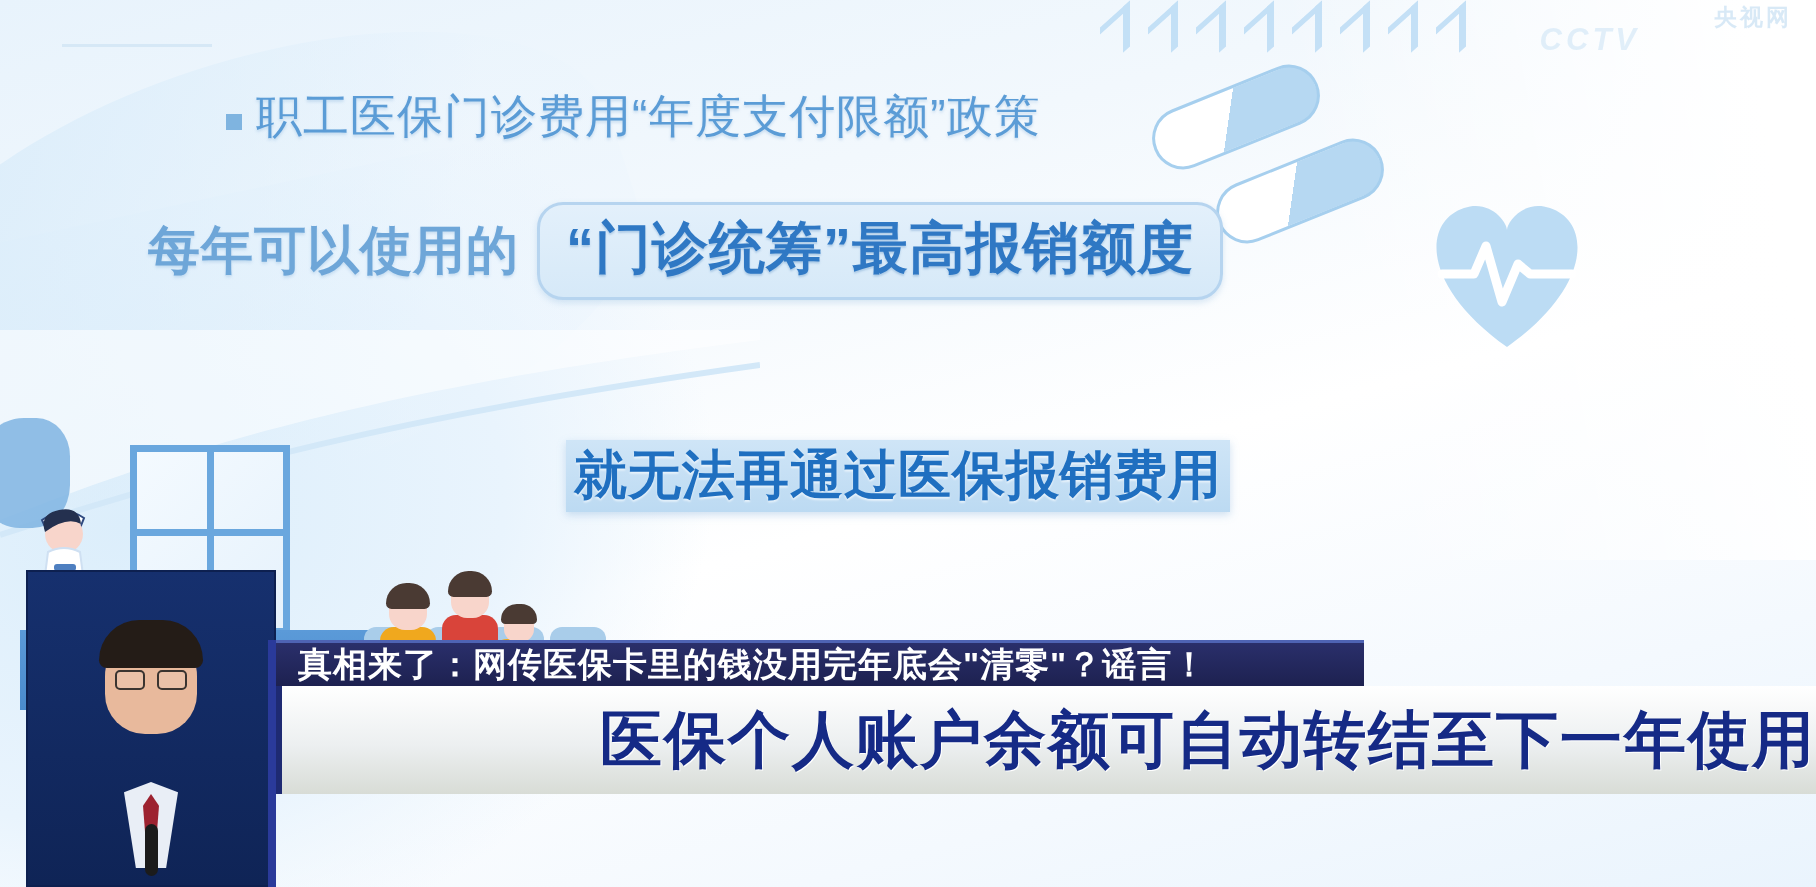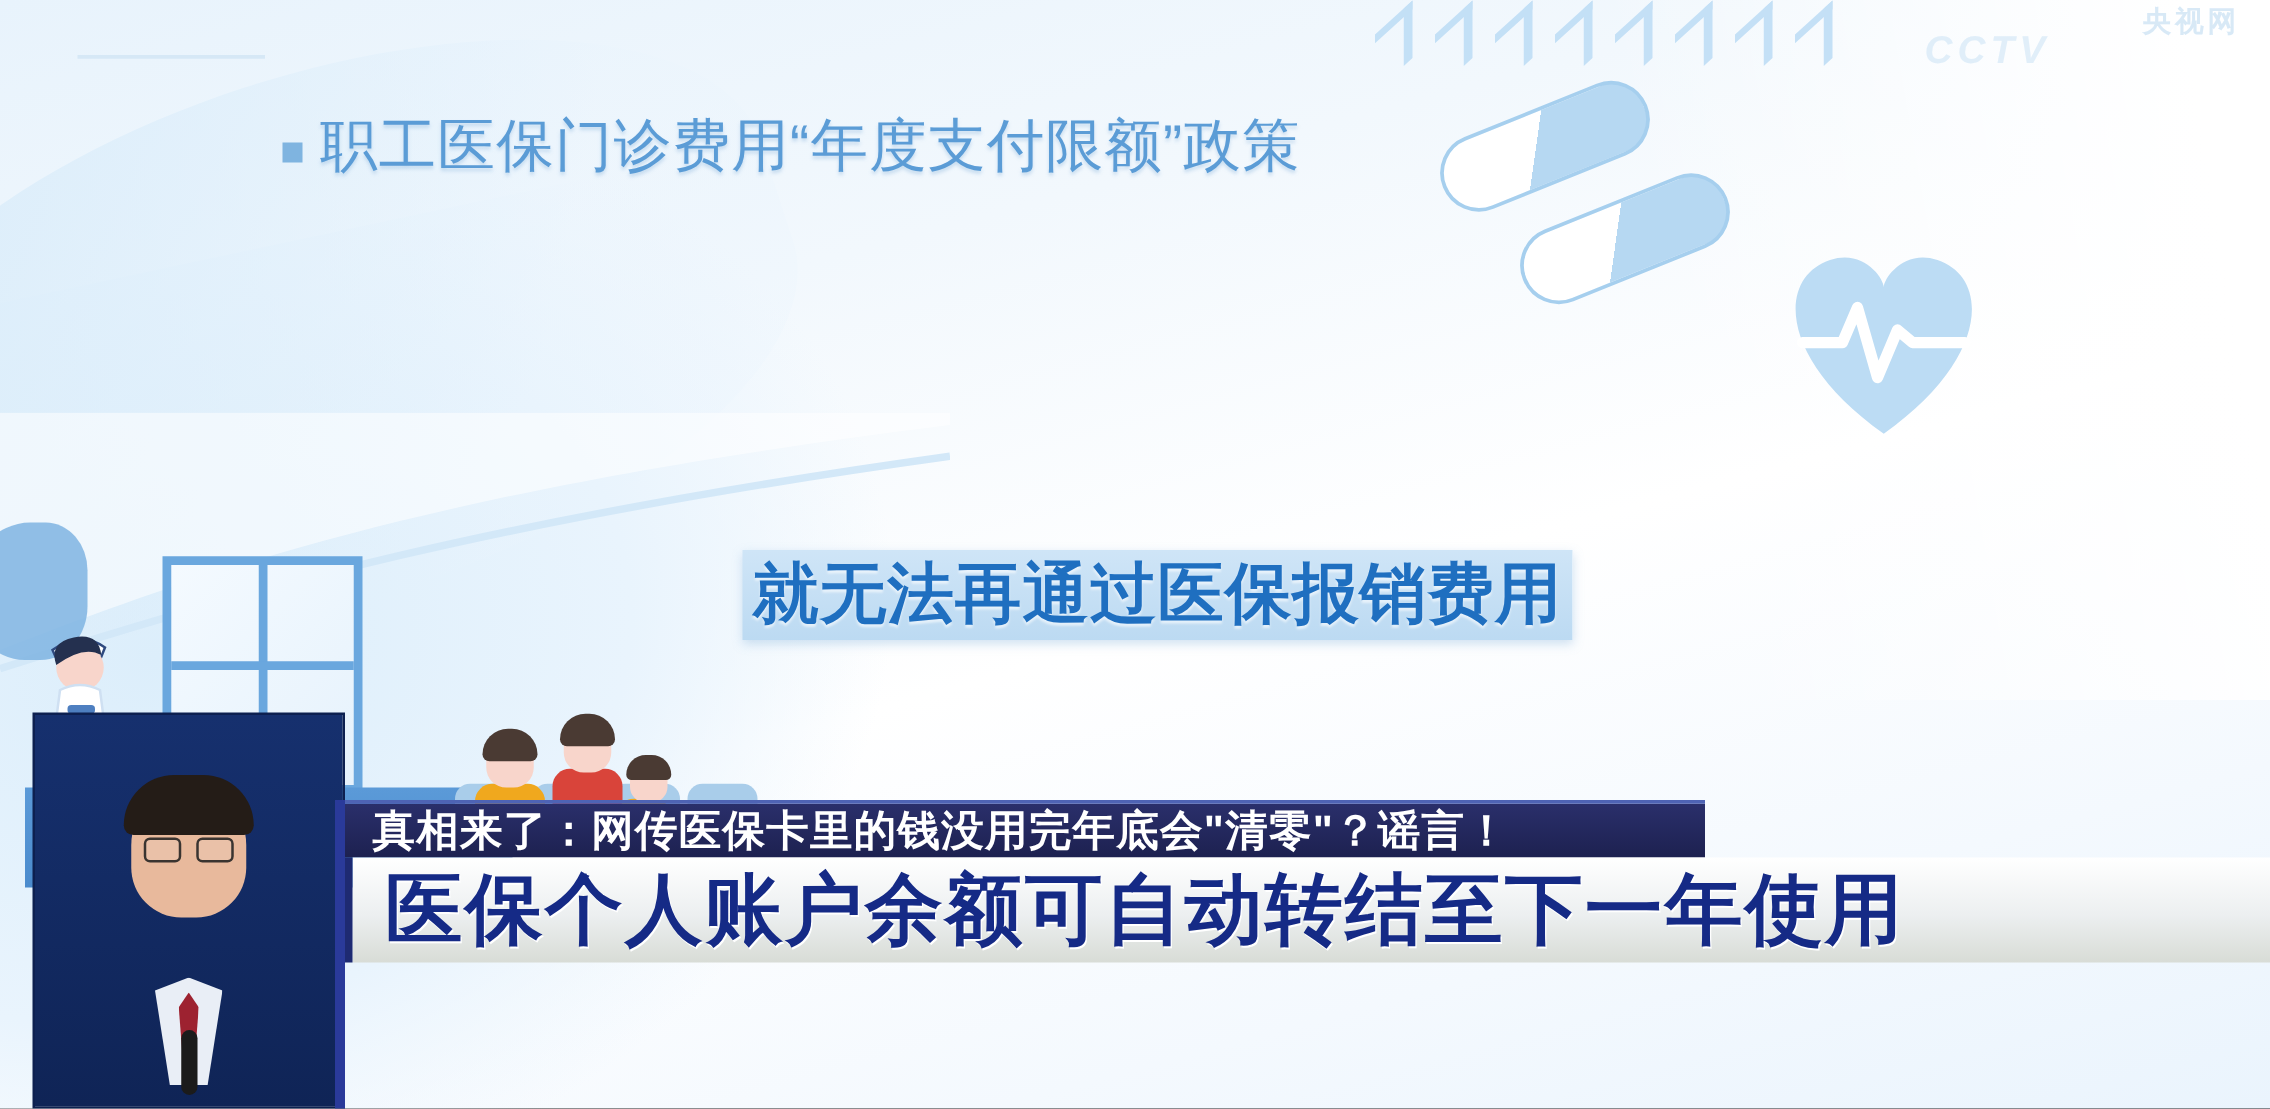--- a/index.html
+++ b/index.html
@@ -73,21 +73,21 @@
   
   .banner1{position:absolute;left:258px;top:330px;width:926px;height:72px;
     background:linear-gradient(180deg,#2a6cb5 0%,#2360a8 100%);
     display:flex;align-items:center;justify-content:center;
     box-shadow:0 3px 8px rgba(40,90,150,.3);}
   .banner1 .t{font-size:53px;font-weight:bold;color:#ffffff;letter-spacing:1px;
     white-space:nowrap;text-shadow:0 2px 3px rgba(0,40,90,.4);}
   .banner2{position:absolute;left:566px;top:440px;width:664px;height:72px;
     background:linear-gradient(180deg,#cfe5f7 0%,#bcdaf2 100%);
     display:flex;align-items:flex-start;justify-content:center;
-    box-shadow:0 3px 8px rgba(120,170,215,.35);margin-left:28px;}
+    box-shadow:0 3px 8px rgba(120,170,215,.35);}
   .banner2 .t{font-size:53px;font-weight:bold;color:#1f6fc0;letter-spacing:1px;
     white-space:nowrap;text-shadow:0 2px 2px rgba(255,255,255,.6);}
 
   
   .illus{position:absolute;left:0;top:390px;width:800px;height:320px;}
   .window{position:absolute;left:130px;top:55px;width:160px;height:190px;
     border:7px solid #6aa7de;background:linear-gradient(135deg,#f4faff 0%,#e6f2fc 100%);}
   .window .vb{position:absolute;left:50%;top:0;width:7px;height:100%;background:#6aa7de;margin-left:-3.5px;}
   .window .hb{position:absolute;left:0;top:44%;width:100%;height:7px;background:#6aa7de;}
   .desk{position:absolute;left:20px;top:240px;width:390px;height:80px;
@@ -124,24 +124,24 @@
   .a-tie{position:absolute;left:50%;top:222px;transform:translateX(-50%);
     width:16px;height:74px;background:#9d2230;clip-path:polygon(50% 0,100% 16%,70% 100%,30% 100%,0 16%);}
   .a-mic{position:absolute;left:50%;top:252px;margin-left:-6px;width:13px;height:52px;
     border-radius:7px;background:#1b1b1b;}
 
   
   .lower-sub{position:absolute;left:276px;top:640px;width:1088px;height:46px;
     background:linear-gradient(180deg,#2a2f6b 0%,#1d2150 100%);
     border-top:3px solid #4e63b4;display:flex;align-items:center;padding-left:22px;}
   .lower-sub .t{font-size:34px;font-weight:bold;color:#ffffff;letter-spacing:1px;white-space:nowrap;}
-  .lower-main{position:absolute;left:276px;top:686px;width:1540px;height:84px;
+  .lower-main{position:absolute;left:276px;top:686px;width:1540px;height:108px;
     background:linear-gradient(180deg,#ffffff 0%,#eceff0 55%,#d8dcd6 100%);
     display:flex;align-items:center;padding-left:26px;
-    border-left:6px solid #1e2a72;}
+    border-left:6px solid #1e2a72;justify-content:flex-end;}
   .lower-main .t{font-size:62px;font-weight:bold;color:#152a86;letter-spacing:2px;
     white-space:nowrap;text-shadow:1px 1px 0 #ffffff;}
   .lower-edge{position:absolute;left:268px;top:640px;width:8px;height:247px;background:#2a3a9a;}
 </style>
 </head>
 <body>
 
 <div class="stage">
 
   <div class="bg-swoosh-1"></div>
@@ -180,20 +180,26 @@
   <div class="pill pill-a"></div>
   <div class="pill pill-b"></div>
 
   <div class="heart">
     <svg width="190" height="172" viewBox="0 0 190 172">
       <path d="M95,165 C10,105 10,40 52,26 C78,17 95,40 95,48 C95,40 112,17 138,26 C180,40 180,105 95,165 Z" fill="#bcdcf4"></path>
       <path d="M30,92 L62,92 L74,64 L90,120 L106,82 L118,92 L160,92" stroke="#ffffff" stroke-width="9" fill="none" stroke-linejoin="round" stroke-linecap="round"></path>
     </svg>
   </div>
 
+  <div class="h2row">
+    <div class="h2plain">每年可以使用的</div>
+    <div class="h2box">
+      <div class="h2boxtext">“门诊统筹”最高报销额度</div>
+    </div>
+  </div>
 
   <div class="banner2">
     <div class="t">就无法再通过医保报销费用</div>
   </div>
 
   <div class="illus">
     <div class="window">
       <div class="vb"></div>
         <div class="hb"></div>
     </div>

